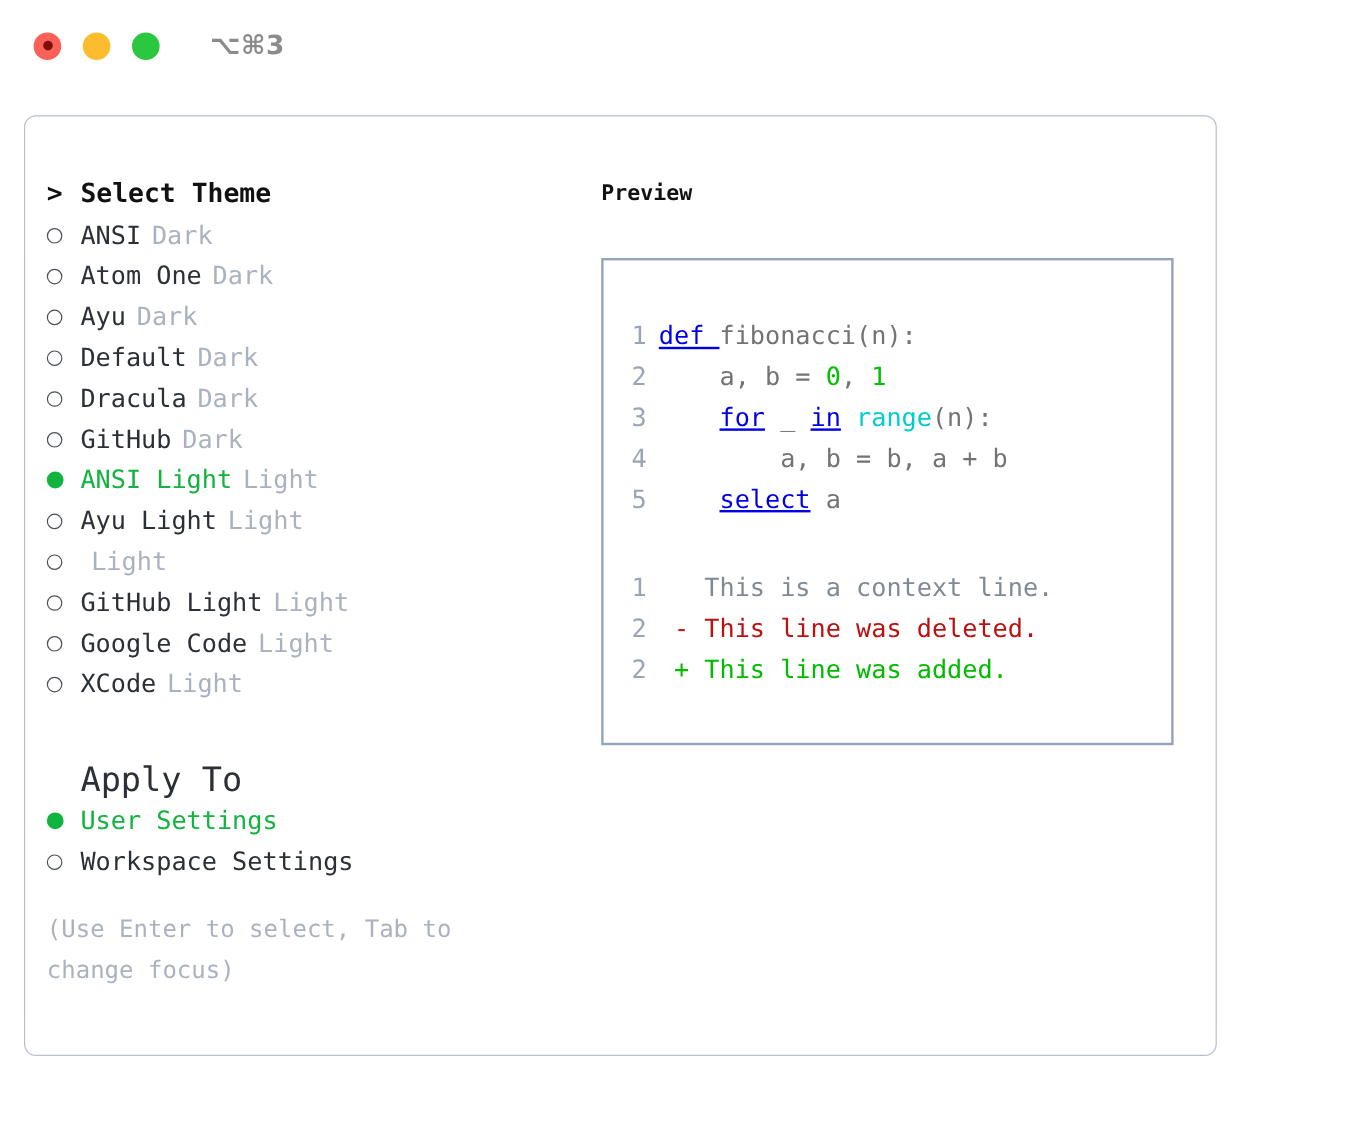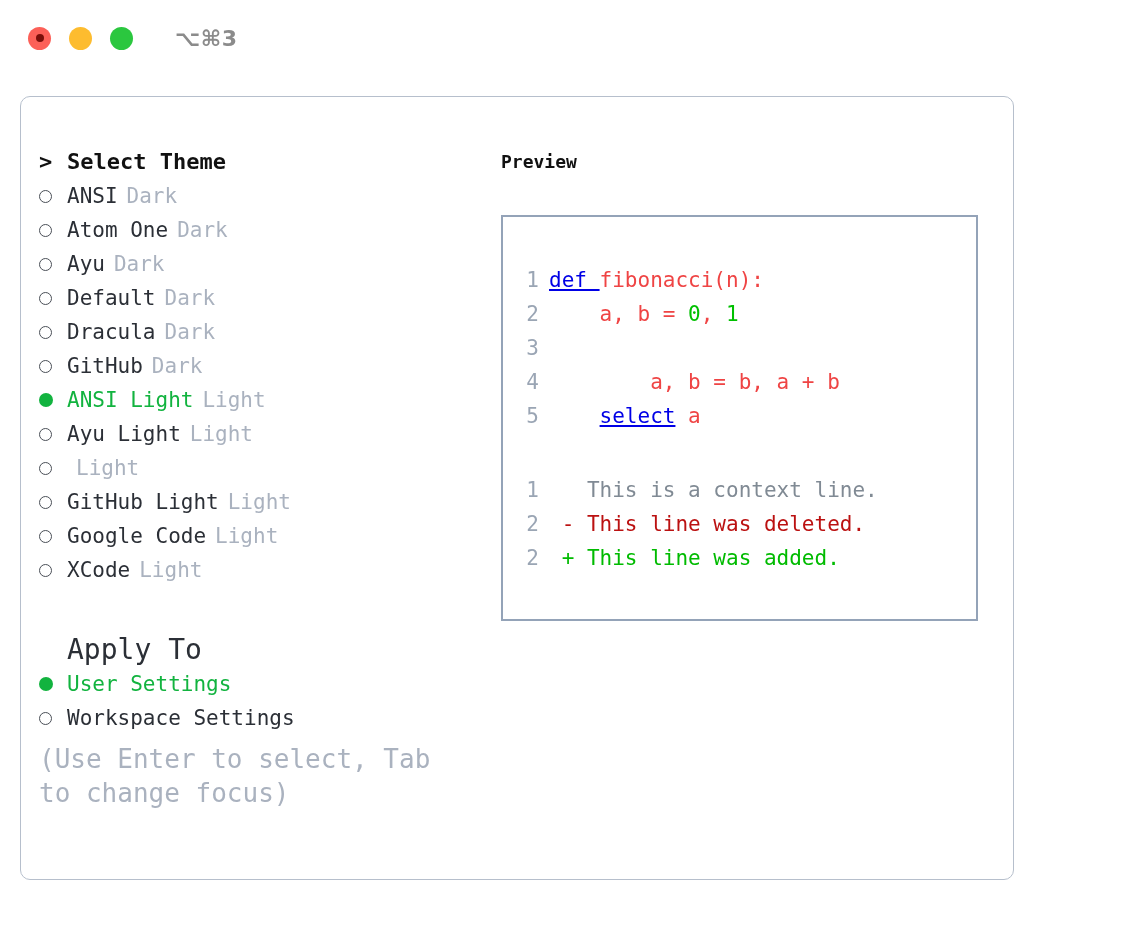--- a/index.html
+++ b/index.html
@@ -125,24 +125,24 @@
   .section-gap  { height: 46px; }
 
   .apply-header {
     color: #2b2f36;
     font-size: 28px;
   }
 
   .hint {
     position: absolute;
     left: 18px;
-    top: 645px;
+    top: 660px;
     width: 420px;
     color: #aab2bf;
-    font-size: 26px;
+    font-size: 20px;
     line-height: 34px;
   }
 
   
   .right-col {
     position: absolute;
     left: 480px;
     top: 48px;
     width: 500px;
   }
@@ -175,21 +175,21 @@
     text-align: right;
     color: #9aa5b4;
     flex: 0 0 46px;
     padding-right: 10px;
   }
   .code-txt { white-space: pre; }
 
   .tok-kw  { color: #0000e6; text-decoration: underline; }
   .tok-fn  { color: #00cdcd; }
   .tok-num { color: #00c000; }
-  .tok-txt { color: #ef4444; }
+  .tok-txt { color: #737373; }
 
   .diff-gap { height: 40px; }
   .diff-ctx { color: #808a94; }
   .diff-del { color: #bb1111; }
   .diff-add { color: #00bb00; }
 </style>
 </head>
 <body>
 
 <div class="window">
@@ -245,21 +245,21 @@
 
       <div class="hint">(Use Enter to select, Tab to change focus)</div>
 
       <div class="right-col">
         <div class="preview-title">Preview</div>
 
         <div class="preview-box">
           <div id="code-block">
               <div class="code-line"><span class="lineno">1</span><span class="code-txt"><span class="tok-kw">def </span><span class="tok-txt">fibonacci(n):</span></span></div>
               <div class="code-line"><span class="lineno">2</span><span class="code-txt"><span class="tok-txt">    a, b = </span><span class="tok-num">0</span><span class="tok-txt">, </span><span class="tok-num">1</span></span></div>
-              <div class="code-line"><span class="lineno">3</span></div>
+              <div class="code-line"><span class="lineno">3</span><span class="code-txt"><span class="tok-txt">    </span><span class="tok-kw">for</span><span class="tok-txt"> _ </span><span class="tok-kw">in</span><span class="tok-txt"> </span><span class="tok-fn">range</span><span class="tok-txt">(n):</span></span></div>
               <div class="code-line"><span class="lineno">4</span><span class="code-txt"><span class="tok-txt">        a, b = b, a + b</span></span></div>
               <div class="code-line"><span class="lineno">5</span><span class="code-txt"><span class="tok-txt">    </span><span class="tok-kw">select</span><span class="tok-txt"> a</span></span></div>
             </div>
           <div class="diff-gap"></div>
           <div id="diff-block">
               <div class="code-line"><span class="lineno">1</span><span class="code-txt diff-ctx">   This is a context line.</span></div>
               <div class="code-line"><span class="lineno">2</span><span class="code-txt diff-del"> - This line was deleted.</span></div>
               <div class="code-line"><span class="lineno">2</span><span class="code-txt diff-add"> + This line was added.</span></div>
             </div>
         </div>

